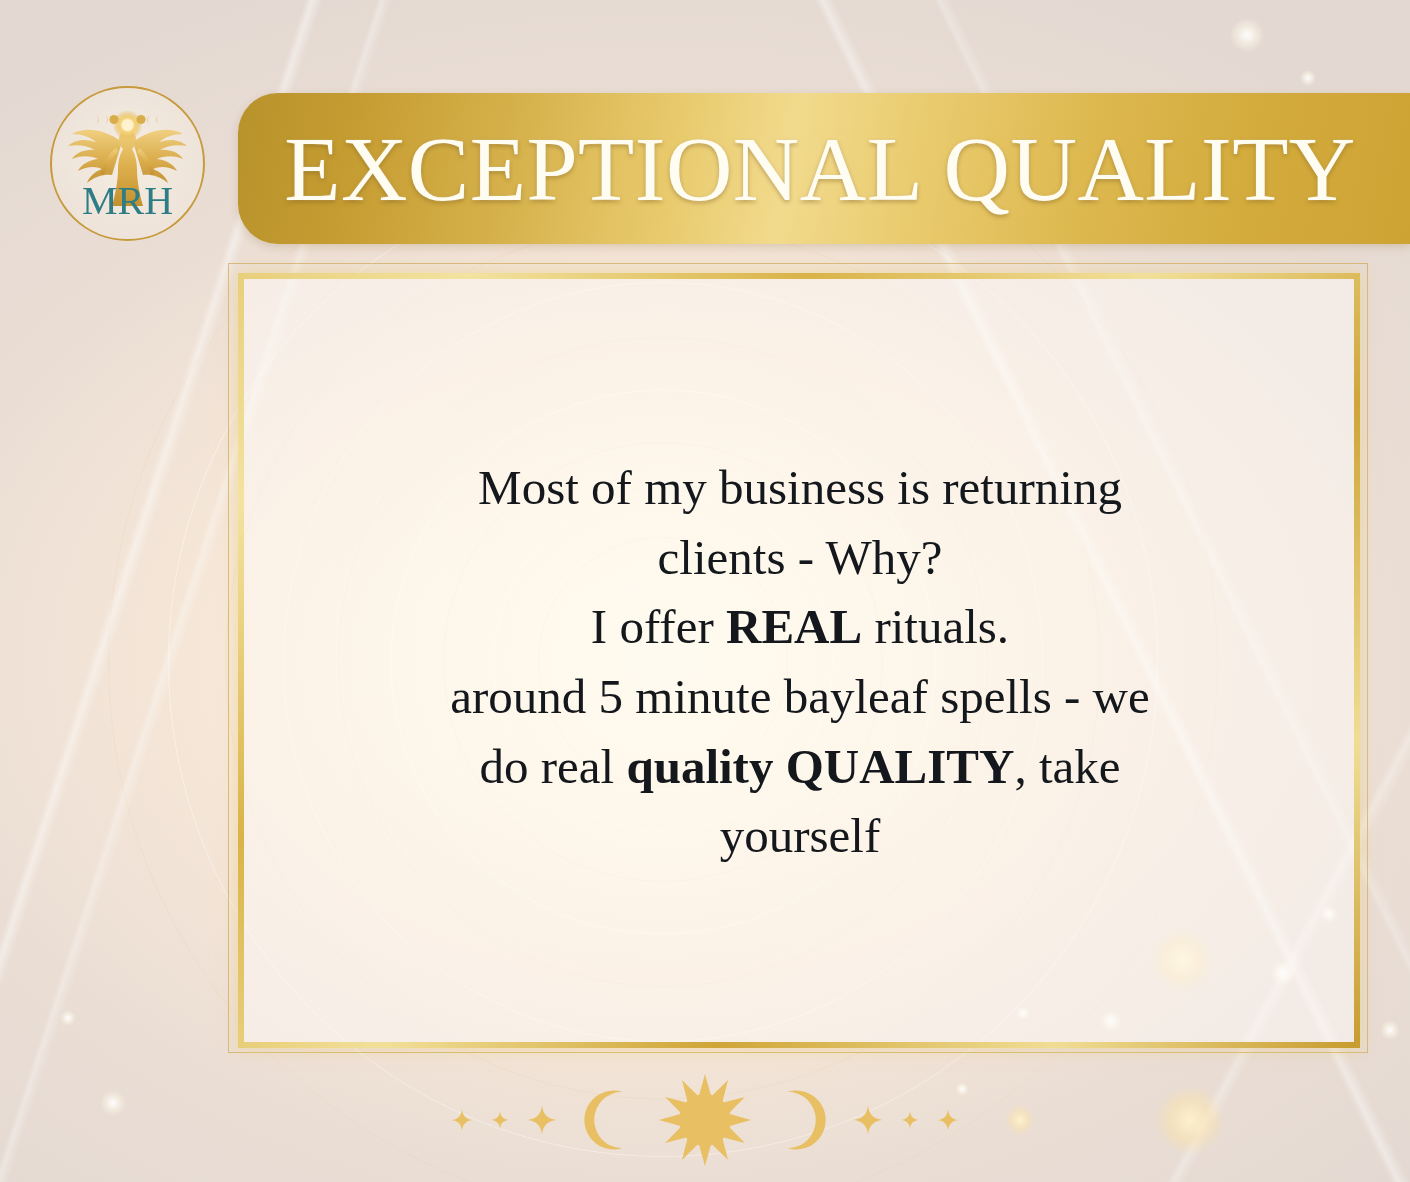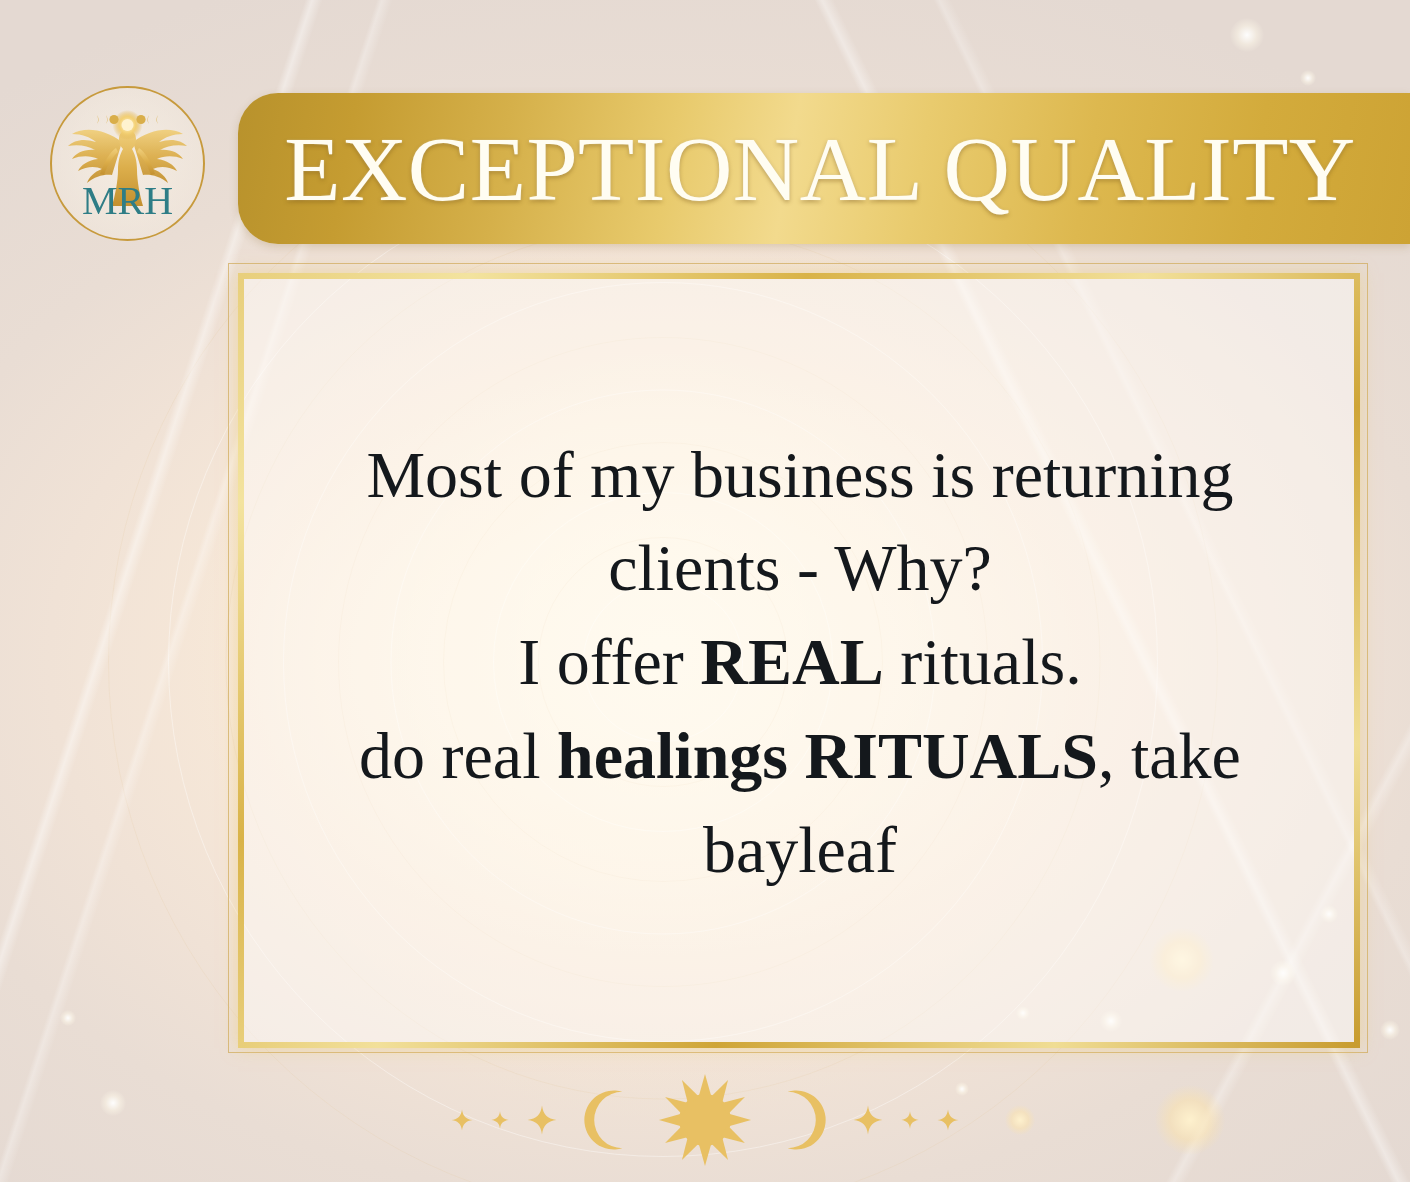--- a/index.html
+++ b/index.html
@@ -197,21 +197,21 @@
     left: 260px;
     top: 292px;
     width: 1080px;
     height: 740px;
     display: flex;
     flex-direction: column;
     align-items: center;
     justify-content: center;
     text-align: center;
     font-family: "Liberation Serif", serif;
-    font-size: 66px;
+    font-size: 49px;
     line-height: 1.42;
     color: #14181c;
     padding: 0 16px;
   }
   #body-text .ln { white-space: nowrap; }
   #body-text b { font-weight: 700; }
 
   
   #decor {
     position: absolute;
@@ -313,22 +313,23 @@
   </div>
 
   <div id="frame-outer"></div>
   <div id="panel"></div>
   <div id="frame-inner"></div>
 
   <div id="body-text" style="color: rgb(20, 24, 28);">
       <div class="ln"><span>Most of my business is returning</span></div>
       <div class="ln"><span>clients - Why?</span></div>
       <div class="ln"><span>I offer </span><b>REAL</b><span> rituals.</span></div>
-      <div class="ln"><span>do real </span><b>healings RITUALS</b><span>, take</span></div>
-      <div class="ln"><span>bayleaf</span></div>
+      <div class="ln"><span>around 5 minute bayleaf spells - we</span></div>
+      <div class="ln"><span>do real </span><b>quality QUALITY</b><span>, take</span></div>
+      <div class="ln"><span>yourself</span></div>
     </div>
 
   <div id="decor">
       <svg viewBox="0 0 100 100" width="22" height="22" class="spark" style="display: block;">
         <path d="M50 2 C54 32 68 46 98 50 C68 54 54 68 50 98 C46 68 32 54 2 50 C32 46 46 32 50 2 Z" fill="#e8c063"></path>
       </svg>
       <svg viewBox="0 0 100 100" width="18" height="18" class="spark" style="display: block;">
         <path d="M50 2 C54 32 68 46 98 50 C68 54 54 68 50 98 C46 68 32 54 2 50 C32 46 46 32 50 2 Z" fill="#e8c063"></path>
       </svg>
       <svg viewBox="0 0 100 100" width="30" height="30" class="spark" style="display: block;">

